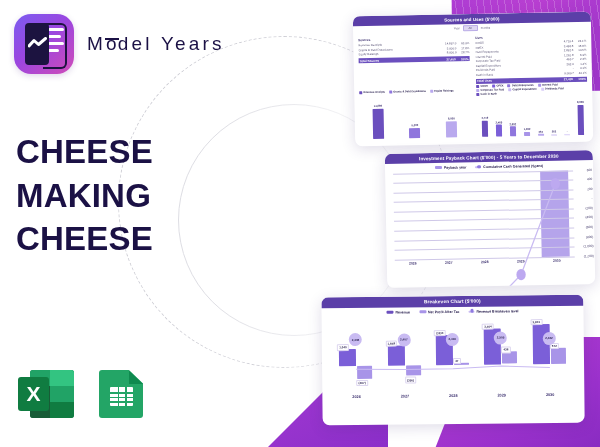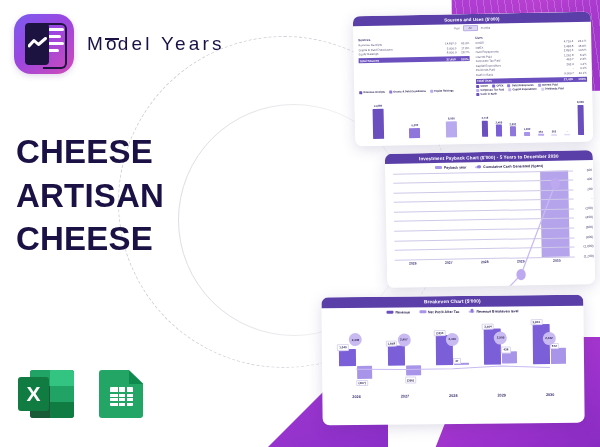--- a/index.html
+++ b/index.html
@@ -253,21 +253,21 @@
       <div class="brand-bot">
           <span>M</span>
           <span class="oglyph">o<b></b></span>
           <span>del  Years</span>
         </div>
     </div>
   </div>
 
   <div class="headline" id="headline">
       <div>CHEESE</div>
-      <div>ARTISAN</div>
+      <div>MAKING</div>
       <div>CHEESE</div>
     </div>
 
   <div class="app-icons">
     <div class="xl-icon">
       <div class="body">
           <span class="q1"></span>
           <span class="q2"></span>
           <span class="q3"></span>
           <span class="q4"></span>

